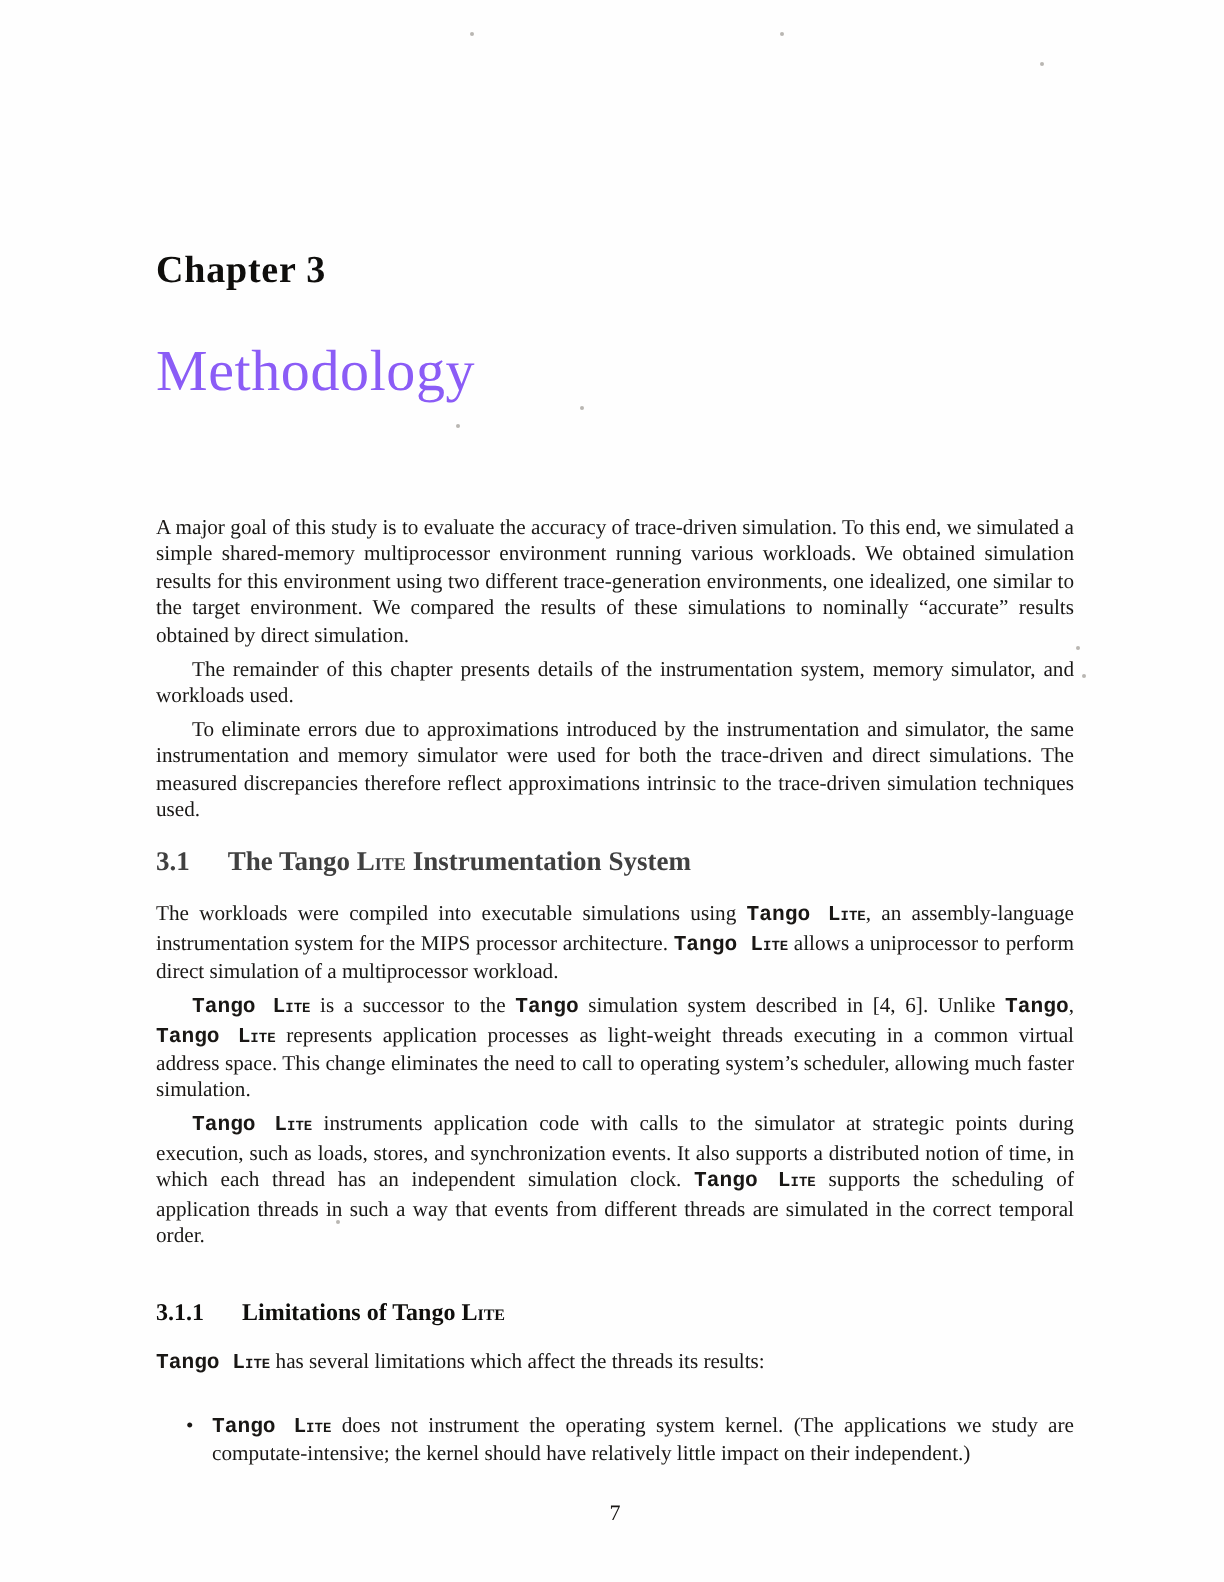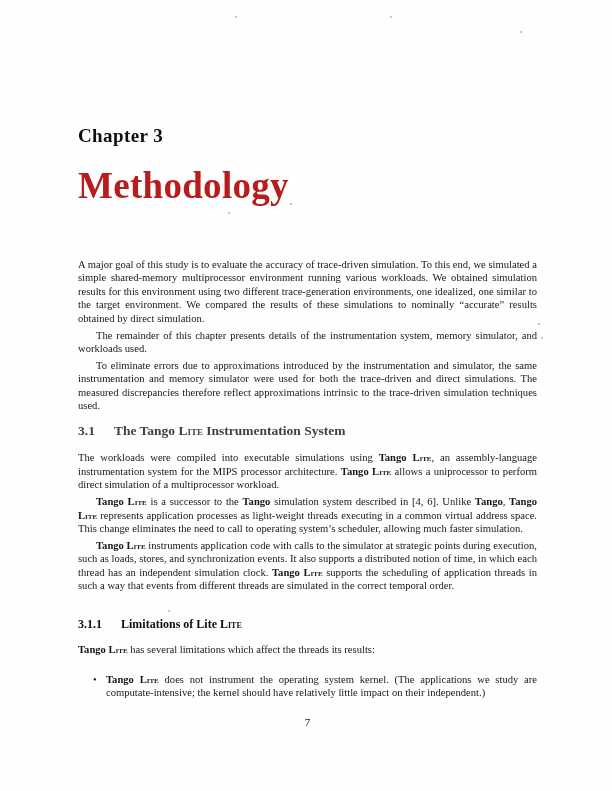--- a/index.html
+++ b/index.html
@@ -23,24 +23,24 @@
   }
   .chapter-label {
     margin: 126px 0 0 0;
     font-size: 19px; line-height: 20px;
     font-weight: bold;
     letter-spacing: 0.4px;
     color: #0f0e0c;
   }
   .chapter-title {
     margin: 25px 0 0 0;
-    font-size: 37px; line-height: 30px;
-    font-weight: bold;
+    font-size: 29px; line-height: 30px;
+    font-weight: normal;
     letter-spacing: 0.3px;
-    color: #b91c1c;
+    color: #8b5cf6;
   }
   p.body {
     margin: 3.5px 0 0 0;
     font-size: 10.6px; line-height: 13.4px;
     text-align: justify;
   }
   p.first { margin-top: 57px; }
   p.indent { text-indent: 18px; }
   p.after-heading { margin-top: 12px; }
   .section-heading {
@@ -61,21 +61,21 @@
     display: flex;
     font-size: 10.6px; line-height: 13.4px;
   }
   .bullet-marker { flex: none; width: 13px; margin-left: 15px; }
   .bullet-text { flex: 1; text-align: justify; }
   .page-number {
     margin-top: 16px;
     text-align: center;
     font-size: 11px;
   }
-  .b { font-weight: bold; }
+  .b { font-weight: bold; font-family: Liberation Mono, monospace; }
   .sc { font-variant: small-caps; }
   .scan-bar {
     position: absolute;
     top: 0; right: 0;
     width: 5px; height: 13px;
     background: #0b0b0b;
   }
   .speck {
     position: absolute;
     width: 2px; height: 2px;
@@ -114,21 +114,21 @@
       <span class="sec-num">3.1</span><span class="sec-title"><span>The Tango </span><span class="sc">Lite</span><span> Instrumentation System</span></span>
     </h3>
 
     <p class="body after-heading"><span>The workloads were compiled into executable simulations using </span><span class="b">Tango </span><span class="b sc">Lite</span><span>, an assembly-language instrumentation system for the MIPS processor architecture. </span><span class="b">Tango </span><span class="b sc">Lite</span><span> allows a uniprocessor to perform direct simulation of a multiprocessor workload.</span></p>
 
     <p class="body indent"><span class="b">Tango </span><span class="b sc">Lite</span><span> is a successor to the </span><span class="b">Tango</span><span> simulation system described in [4, 6]. Unlike </span><span class="b">Tango</span><span>, </span><span class="b">Tango </span><span class="b sc">Lite</span><span> represents application processes as light-weight threads executing in a common virtual address space. This change eliminates the need to call to operating system’s scheduler, allowing much faster simulation.</span></p>
 
     <p class="body indent"><span class="b">Tango </span><span class="b sc">Lite</span><span> instruments application code with calls to the simulator at strategic points during execution, such as loads, stores, and synchronization events. It also supports a distributed notion of time, in which each thread has an independent simulation clock. </span><span class="b">Tango </span><span class="b sc">Lite</span><span> supports the scheduling of application threads in such a way that events from different threads are simulated in the correct temporal order.</span></p>
 
     <h4 class="subsection-heading">
-      <span class="sec-num">3.1.1</span><span class="sec-title"><span>Limitations of Lite </span><span class="sc">Lite</span></span>
+      <span class="sec-num">3.1.1</span><span class="sec-title"><span>Limitations of Tango </span><span class="sc">Lite</span></span>
     </h4>
 
     <p class="body after-heading"><span class="b">Tango </span><span class="b sc">Lite</span><span> has several limitations which affect the threads its results:</span></p>
 
     <div class="bullet-item">
       <span class="bullet-marker">•</span>
       <span class="bullet-text"><span class="b">Tango </span><span class="b sc">Lite</span><span> does not instrument the operating system kernel. (The applications we study are computate-intensive; the kernel should have relatively little impact on their independent.)</span></span>
     </div>
 
     <div class="page-number">7</div>

